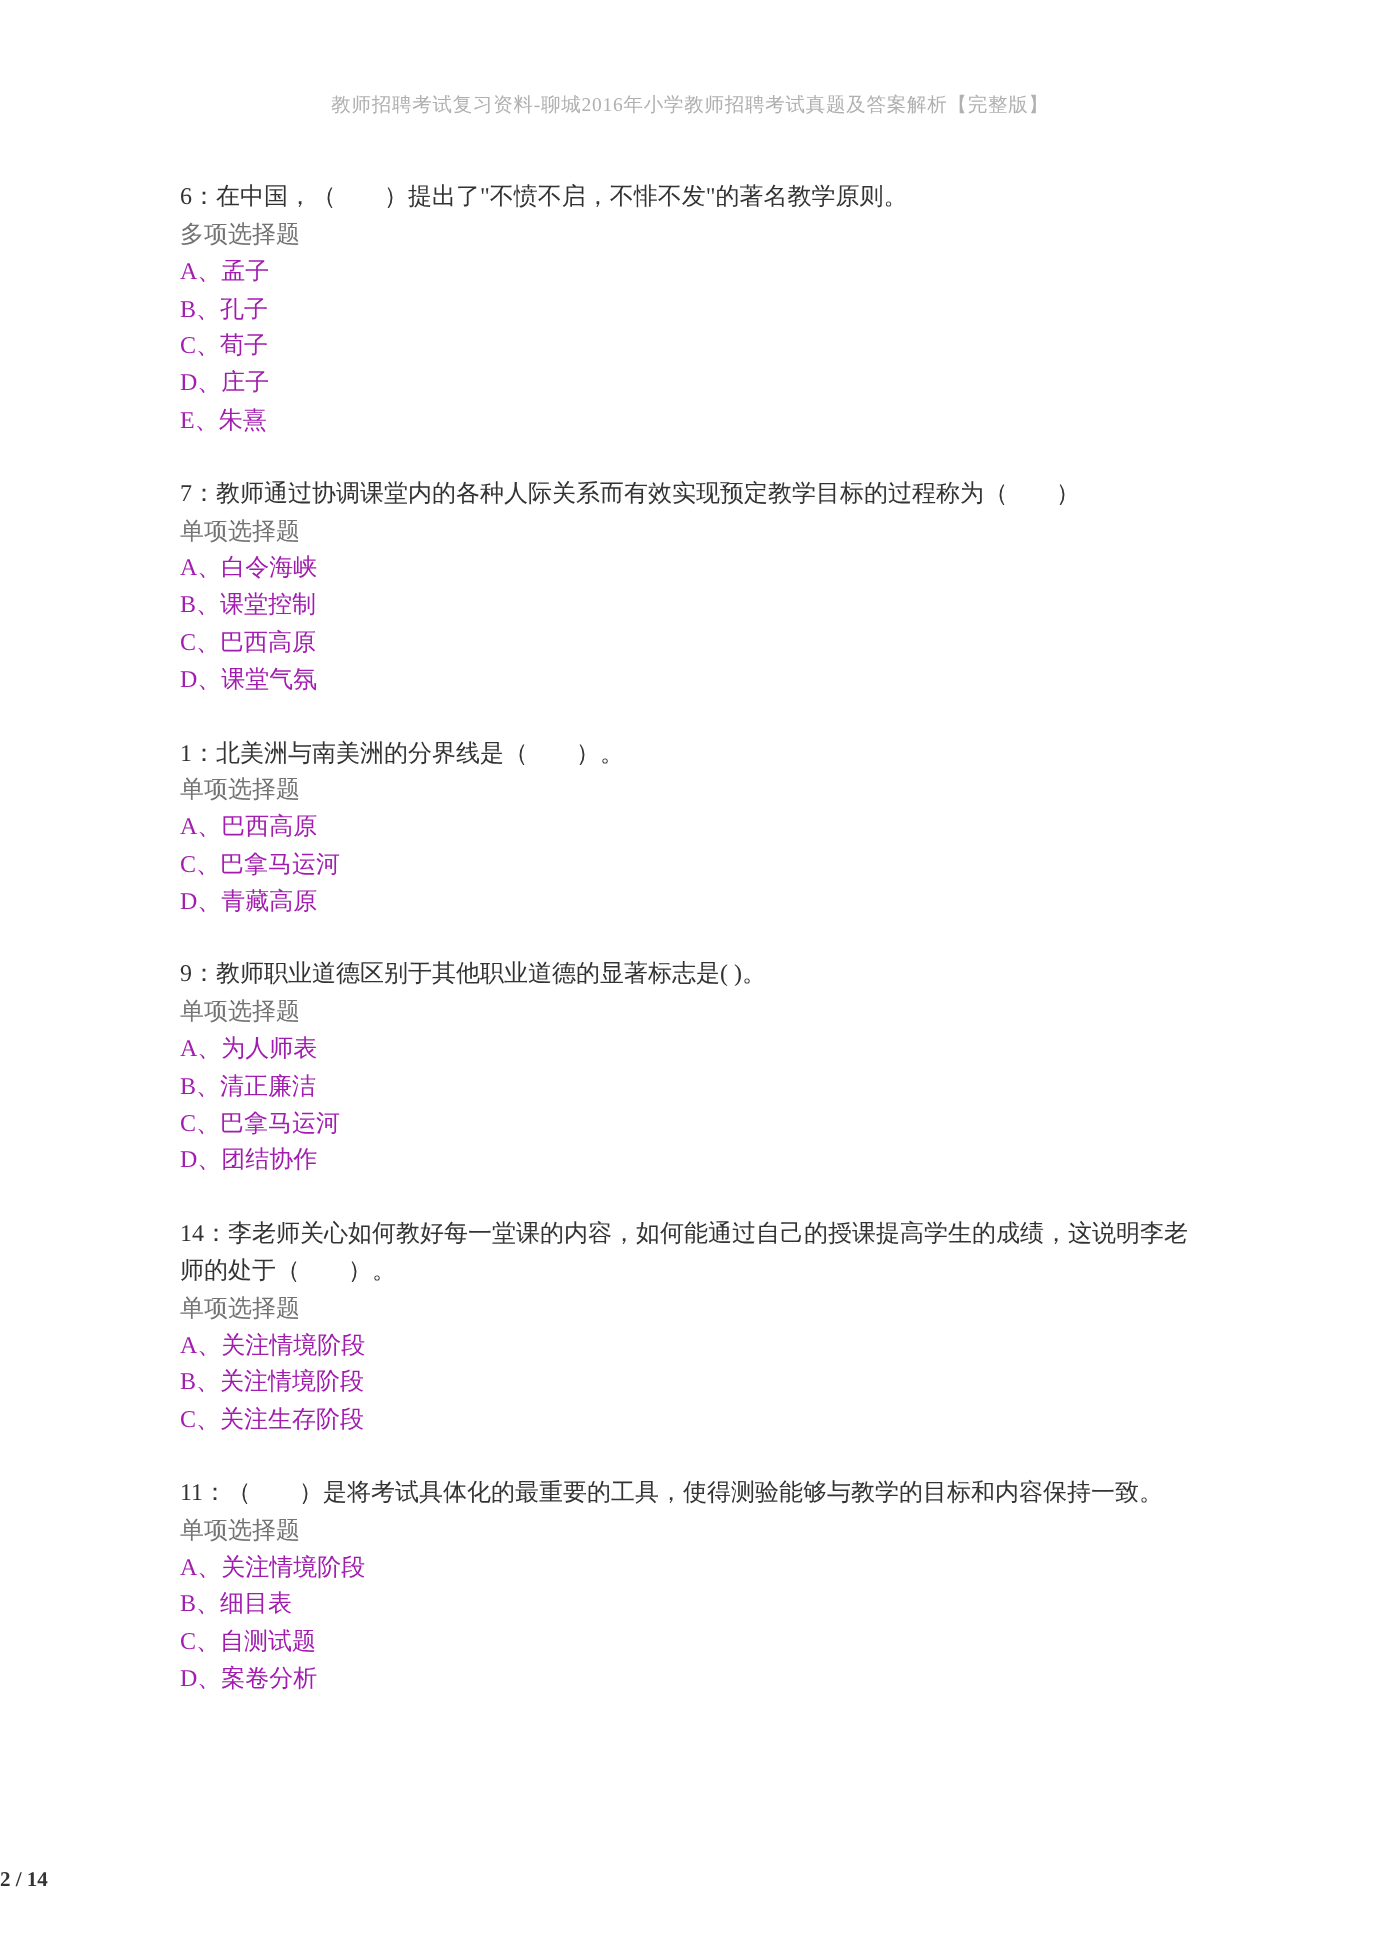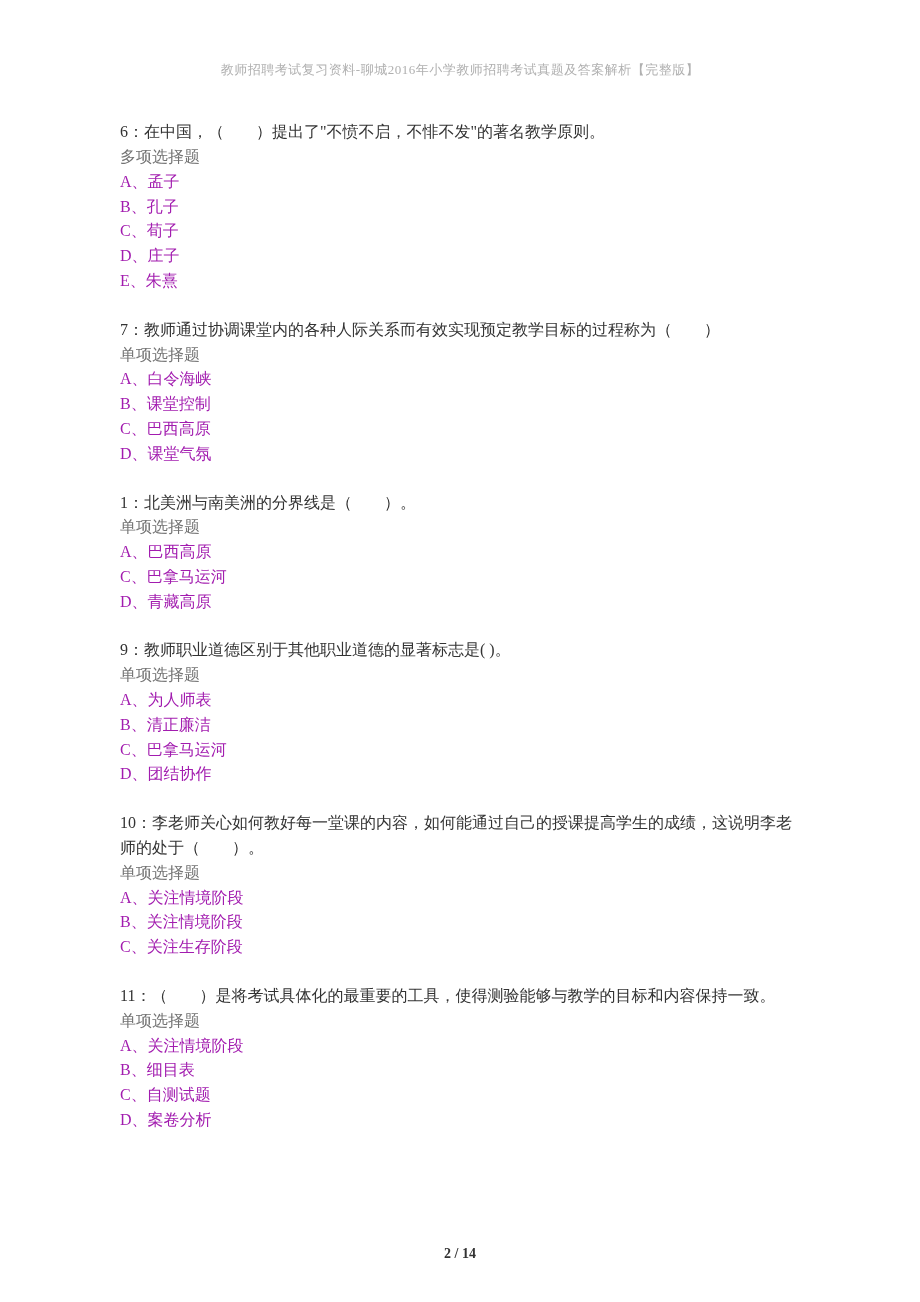--- a/index.html
+++ b/index.html
@@ -36,21 +36,20 @@
     color: #737373;
   }
   .q-option {
     color: #a21caf;
   }
   .page-number {
     position: absolute;
     bottom: 40px;
     left: 0;
     right: 0;
-    text-align: center;
     font-weight: bold;
     font-size: 14px;
     color: #333;
     font-family: "SimSun", "宋体", serif;
   }
 </style>
 </head>
 <body>
 
 <div class="page">
@@ -89,21 +88,21 @@
   <div class="question">
     <div class="q-stem">9：教师职业道德区别于其他职业道德的显著标志是( )。</div>
     <div class="q-type">单项选择题</div>
     <div class="q-option">A、为人师表</div>
     <div class="q-option">B、清正廉洁</div>
     <div class="q-option">C、巴拿马运河</div>
     <div class="q-option">D、团结协作</div>
   </div>
 
   <div class="question">
-    <div class="q-stem">10：李老师关心如何教好每一堂课的内容，如何能通过自己的授课提高学生的成绩，这说明李老师的处于（　　）。</div>
+    <div class="q-stem">14：李老师关心如何教好每一堂课的内容，如何能通过自己的授课提高学生的成绩，这说明李老师的处于（　　）。</div>
     <div class="q-type">单项选择题</div>
     <div class="q-option">A、关注情境阶段</div>
     <div class="q-option">B、关注情境阶段</div>
     <div class="q-option">C、关注生存阶段</div>
   </div>
 
   <div class="question">
     <div class="q-stem">11：（　　）是将考试具体化的最重要的工具，使得测验能够与教学的目标和内容保持一致。</div>
     <div class="q-type">单项选择题</div>
     <div class="q-option">A、关注情境阶段</div>

